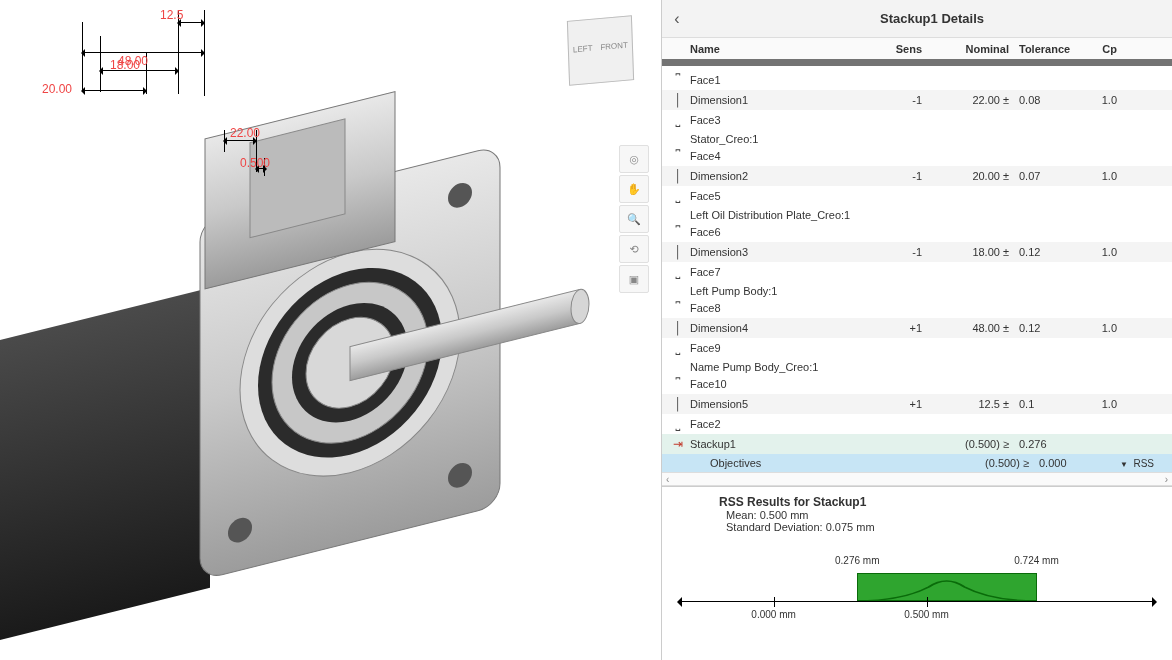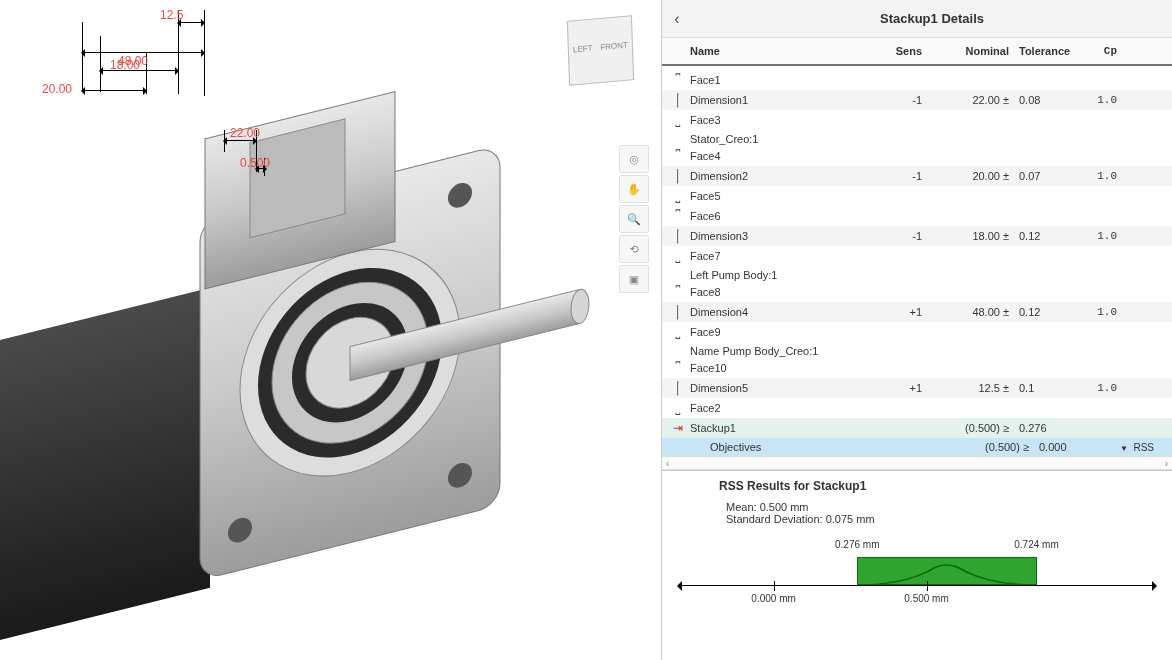--- a/index.html
+++ b/index.html
@@ -78,29 +78,29 @@
   }
 
   .tbl-head, .row {
     display:grid;
     grid-template-columns: 24px 180px 60px 85px 65px 45px;
     align-items:center;
     padding: 3px 4px;
   }
   .tbl-head {
     font-weight:bold;
-    border-bottom:2px solid #737373;
+    border-bottom:7px solid #737373;
     background:#fafafa;
     height:28px;
   }
   .col-name { }
   .col-sens { text-align:right; padding-right:8px; }
   .col-nom  { text-align:right; padding-right:6px; }
   .col-tol  { text-align:left; padding-left:4px; }
-  .col-cp   { text-align:right; padding-right:8px;font-family:Liberation Mono, monospace; }
+  .col-cp   { text-align:right; padding-right:8px; }
 
   .tree { overflow-y:auto; flex:0 0 auto; position:relative; }
   .grp-title {
     display:grid;
     grid-template-columns: 24px 1fr;
     padding:3px 4px 1px;
     font-size:11px;
   }
   .row.shade { background:#f4f4f4; }
   .row.stackup { background:#e3f2ec; }
@@ -118,21 +118,21 @@
     display:flex; align-items:center; justify-content:space-between;
     color:#888; font-size:10px; padding:0 4px;
     background:#fafafa;
   }
 
   .results {
     flex:1; border-top:1px solid #ccc;
     padding:8px 16px 4px;
     position:relative;
   }
-  .results-title { font-weight:bold; font-size:12px; margin-bottom:8px;padding-left:41px; }
+  .results-title { font-weight:bold; font-size:12px; margin-bottom:0;padding-left:41px; }
   .results-line { font-size:11px;padding-left:48px; }
 
   .plot {
     position:absolute; left:16px; right:16px; bottom:10px; top:56px;
   }
   .plot-axis { position:absolute; left:0; right:0; top:58px; height:0; border-top:1.5px solid #000; }
   .plot-axis::before, .plot-axis::after {
     content:""; position:absolute; top:-5px; border:5px solid transparent;
   }
   .plot-axis::before { left:-1px; border-right-color:#000; border-left:none; }
@@ -294,20 +294,24 @@
         <div class="col-tol">0.07</div>
         <div class="col-cp">1.0</div>
       </div>
       <div class="row ">
         <div class="marker">⎵</div>
         <div class="col-name">Face5</div>
         <div class="col-sens"></div>
         <div class="col-nom"></div>
         <div class="col-tol"></div>
         <div class="col-cp"></div>
+      </div>
+      <div class="grp-title">
+        <div></div>
+        <div>Left Oil Distribution Plate_Creo:1</div>
       </div>
       <div class="row ">
         <div class="marker">⎴</div>
         <div class="col-name">Face6</div>
         <div class="col-sens"></div>
         <div class="col-nom"></div>
         <div class="col-tol"></div>
         <div class="col-cp"></div>
       </div>
       <div class="row shade">

